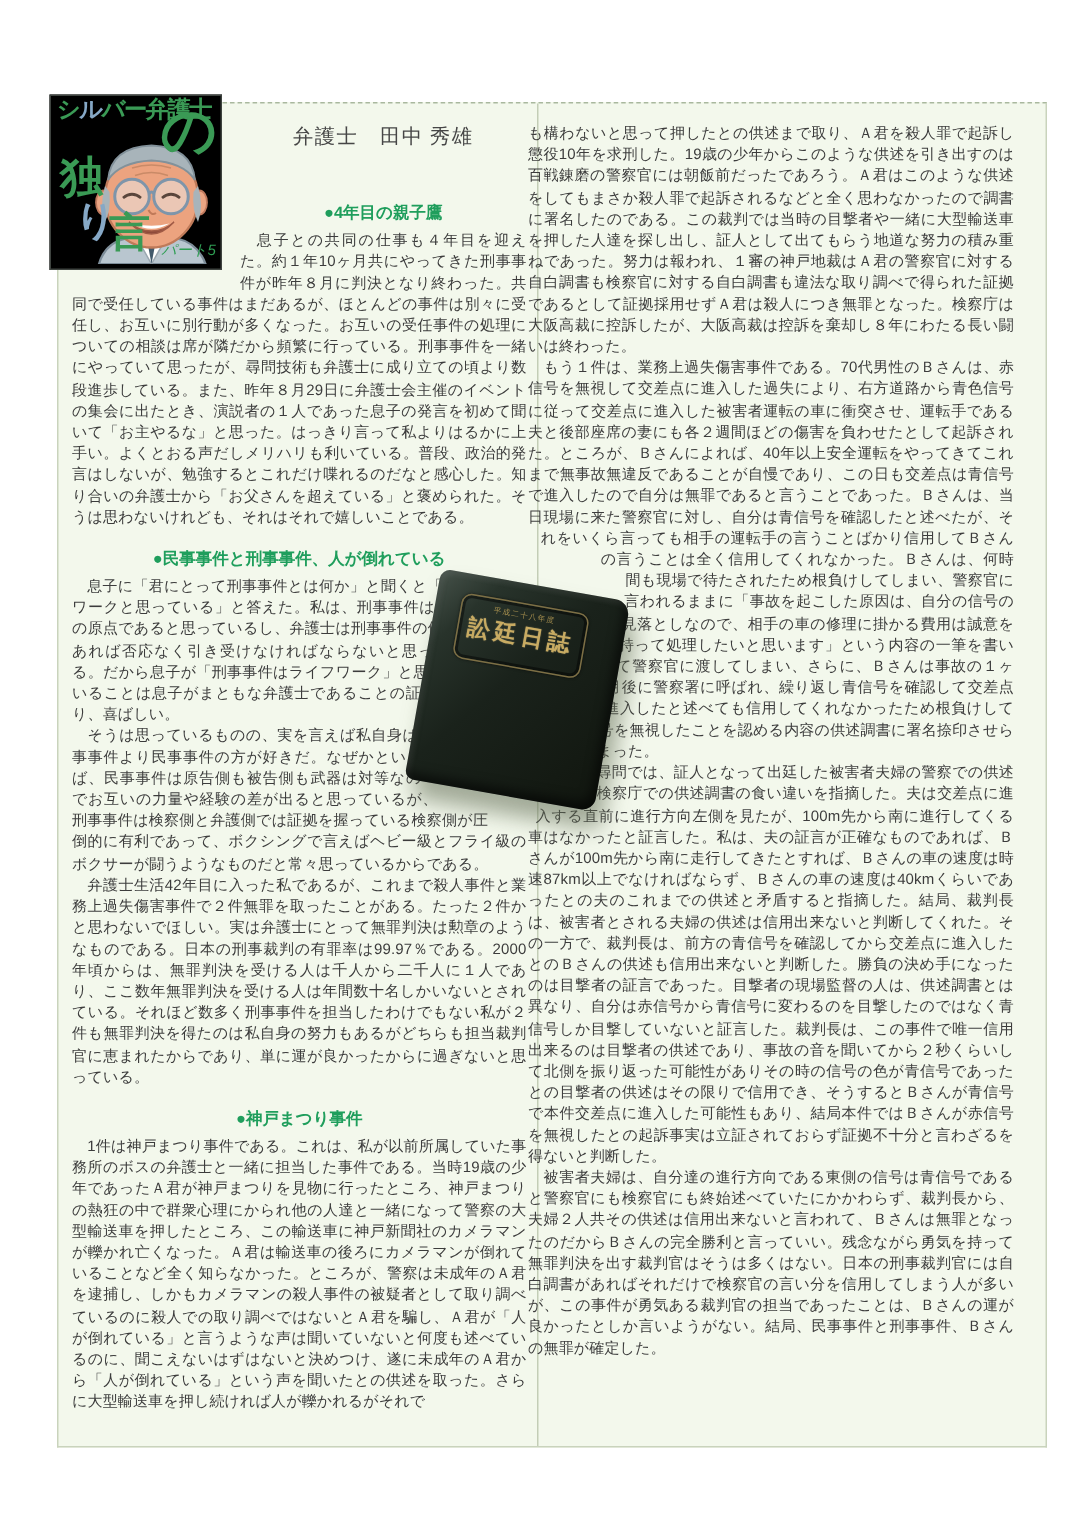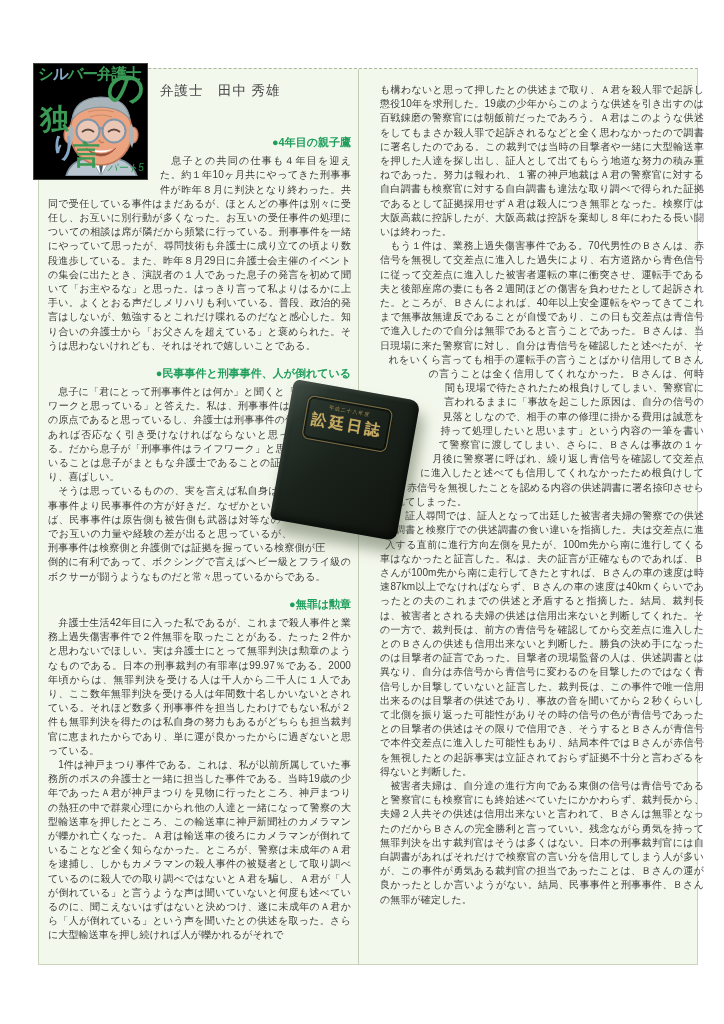--- a/index.html
+++ b/index.html
@@ -19,25 +19,25 @@
     position:absolute;left:358px;top:69px;width:1px;height:895px;
     background:#c3cdb6;
   }
   
   .col{
     position:absolute;top:76px;
     font-size:10px;line-height:14.2px;color:#3c3c3c;
     text-align:justify;word-break:break-all;letter-spacing:0.1px;
   }
   .col-left{left:48px;width:303px;}
-  .col-right{left:380px;width:324px;padding-top:7px;}
+  .col-right{left:352px;width:324px;padding-top:7px;}
   .para{margin:0;}
   .sec-heading{
     color:#1f9e5c;font-weight:bold;font-size:11px;line-height:13px;
-    margin:14px 0 5px 0;text-align:right;letter-spacing:0;
+    margin:14px 0 5px 0;text-align:center;letter-spacing:0;
   }
   .sec-heading.first{margin-top:38px;}
   
   .logo-spacer{
     float:left;width:112px;height:112px;position:relative;
   }
   .logo-box{
     position:absolute;left:-15px;top:-13px;width:115px;height:117px;
     background:#000000;border:1.5px solid #3f4440;box-sizing:border-box;
     z-index:6;overflow:hidden;
@@ -62,21 +62,21 @@
     font-family:"Liberation Serif","DejaVu Serif",serif;
   }
   .logo-part{
     position:absolute;right:3px;bottom:4px;
     font-size:10px;font-weight:normal;font-style:italic;color:#2f9e53;z-index:4;
   }
   .face-svg{position:absolute;left:28px;top:26px;z-index:2;}
   
   .author-line{
     padding-top:8px;margin-bottom:0;
-    font-size:13.5px;color:#464646;letter-spacing:1px;
+    text-align:center;font-size:13.5px;color:#464646;letter-spacing:1px;
     font-family:"Liberation Serif","DejaVu Serif",serif;
   }
   
   .book-float{
     float:right;width:70px;height:172px;position:relative;
     shape-outside:polygon(55px 0px, 40px 40px, 22px 95px, 2px 134px, 45px 152px, 70px 166px, 70px 0px);
     shape-margin:4px;
   }
   .book{
     position:absolute;left:0px;top:4px;width:128px;height:142px;
@@ -168,23 +168,23 @@
     <span class="book-float">
       <span class="book" style="display:block;">
         <span class="book-label" style="display:block;">
           <span class="book-year" style="display:block;">平成二十八年度</span>
           <span class="book-title" style="display:block;">訟廷日誌</span>
         </span>
       </span>
     </span><span>　息子に「君にとって刑事事件とは何か」と聞くと「ライフワークと思っている」と答えた。私は、刑事事件は弁護士の原点であると思っているし、弁護士は刑事事件の依頼があれば否応なく引き受けなければならないと思っている。だから息子が「刑事事件はライフワーク」と思っていることは息子がまともな弁護士であることの証であり、喜ばしい。</span></p>
   <p class="para"><span>　そうは思っているものの、実を言えば私自身は刑事事件より民事事件の方が好きだ。なぜかといえば、民事事件は原告側も被告側も武器は対等なのでお互いの力量や経験の差が出ると思っているが、刑事事件は検察側と弁護側では証拠を握っている検察側が圧倒的に有利であって、ボクシングで言えばヘビー級とフライ級のボクサーが闘うようなものだと常々思っているからである。</span></p>
 
-  <div class="sec-heading">●無罪は勲章</div>
   <p class="para"><span>　弁護士生活42年目に入った私であるが、これまで殺人事件と業務上過失傷害事件で２件無罪を取ったことがある。たった２件かと思わないでほしい。実は弁護士にとって無罪判決は勲章のようなものである。日本の刑事裁判の有罪率は99.97％である。2000年頃からは、無罪判決を受ける人は千人から二千人に１人であり、ここ数年無罪判決を受ける人は年間数十名しかいないとされている。それほど数多く刑事事件を担当したわけでもない私が２件も無罪判決を得たのは私自身の努力もあるがどちらも担当裁判官に恵まれたからであり、単に運が良かったからに過ぎないと思っている。</span></p>
 
+  <div class="sec-heading">●神戸まつり事件</div>
   <p class="para"><span>　1件は神戸まつり事件である。これは、私が以前所属していた事務所のボスの弁護士と一緒に担当した事件である。当時19歳の少年であったＡ君が神戸まつりを見物に行ったところ、神戸まつりの熱狂の中で群衆心理にかられ他の人達と一緒になって警察の大型輸送車を押したところ、この輸送車に神戸新聞社のカメラマンが轢かれ亡くなった。Ａ君は輸送車の後ろにカメラマンが倒れていることなど全く知らなかった。ところが、警察は未成年のＡ君を逮捕し、しかもカメラマンの殺人事件の被疑者として取り調べているのに殺人での取り調べではないとＡ君を騙し、Ａ君が「人が倒れている」と言うような声は聞いていないと何度も述べているのに、聞こえないはずはないと決めつけ、遂に未成年のＡ君から「人が倒れている」という声を聞いたとの供述を取った。さらに大型輸送車を押し続ければ人が轢かれるがそれで</span></p>
 </div>
 
 <div class="col col-right">
   <p class="para"><span>も構わないと思って押したとの供述まで取り、Ａ君を殺人罪で起訴し懲役10年を求刑した。19歳の少年からこのような供述を引き出すのは百戦錬磨の警察官には朝飯前だったであろう。Ａ君はこのような供述をしてもまさか殺人罪で起訴されるなどと全く思わなかったので調書に署名したのである。この裁判では当時の目撃者や一緒に大型輸送車を押した人達を探し出し、証人として出てもらう地道な努力の積み重ねであった。努力は報われ、１審の神戸地裁はＡ君の警察官に対する自白調書も検察官に対する自白調書も違法な取り調べで得られた証拠であるとして証拠採用せずＡ君は殺人につき無罪となった。検察庁は大阪高裁に控訴したが、大阪高裁は控訴を棄却し８年にわたる長い闘いは終わった。</span></p>
 
   <p class="para"><span class="book-gap"></span><span>　もう１件は、業務上過失傷害事件である。70代男性のＢさんは、赤信号を無視して交差点に進入した過失により、右方道路から青色信号に従って交差点に進入した被害者運転の車に衝突させ、運転手である夫と後部座席の妻にも各２週間ほどの傷害を負わせたとして起訴された。ところが、Ｂさんによれば、40年以上安全運転をやってきてこれまで無事故無違反であることが自慢であり、この日も交差点は青信号で進入したので自分は無罪であると言うことであった。Ｂさんは、当日現場に来た警察官に対し、自分は青信号を確認したと述べたが、それをいくら言っても相手の運転手の言うことばかり信用してＢさんの言うことは全く信用してくれなかった。Ｂさんは、何時間も現場で待たされたため根負けしてしまい、警察官に言われるままに「事故を起こした原因は、自分の信号の見落としなので、相手の車の修理に掛かる費用は誠意を持って処理したいと思います」という内容の一筆を書いて警察官に渡してしまい、さらに、Ｂさんは事故の１ヶ月後に警察署に呼ばれ、繰り返し青信号を確認して交差点に進入したと述べても信用してくれなかったため根負けして赤信号を無視したことを認める内容の供述調書に署名捺印させられてしまった。</span></p>
   <p class="para"><span>　証人尋問では、証人となって出廷した被害者夫婦の警察での供述調書と検察庁での供述調書の食い違いを指摘した。夫は交差点に進入する直前に進行方向左側を見たが、100m先から南に進行してくる車はなかったと証言した。私は、夫の証言が正確なものであれば、Ｂさんが100m先から南に走行してきたとすれば、Ｂさんの車の速度は時速87km以上でなければならず、Ｂさんの車の速度は40kmくらいであったとの夫のこれまでの供述と矛盾すると指摘した。結局、裁判長は、被害者とされる夫婦の供述は信用出来ないと判断してくれた。その一方で、裁判長は、前方の青信号を確認してから交差点に進入したとのＢさんの供述も信用出来ないと判断した。勝負の決め手になったのは目撃者の証言であった。目撃者の現場監督の人は、供述調書とは異なり、自分は赤信号から青信号に変わるのを目撃したのではなく青信号しか目撃していないと証言した。裁判長は、この事件で唯一信用出来るのは目撃者の供述であり、事故の音を聞いてから２秒くらいして北側を振り返った可能性がありその時の信号の色が青信号であったとの目撃者の供述はその限りで信用でき、そうするとＢさんが青信号で本件交差点に進入した可能性もあり、結局本件ではＢさんが赤信号を無視したとの起訴事実は立証されておらず証拠不十分と言わざるを得ないと判断した。</span></p>
   <p class="para"><span>　被害者夫婦は、自分達の進行方向である東側の信号は青信号であると警察官にも検察官にも終始述べていたにかかわらず、裁判長から、夫婦２人共その供述は信用出来ないと言われて、Ｂさんは無罪となったのだからＢさんの完全勝利と言っていい。残念ながら勇気を持って無罪判決を出す裁判官はそうは多くはない。日本の刑事裁判官には自白調書があればそれだけで検察官の言い分を信用してしまう人が多いが、この事件が勇気ある裁判官の担当であったことは、Ｂさんの運が良かったとしか言いようがない。結局、民事事件と刑事事件、Ｂさんの無罪が確定した。</span></p>
 </div>

